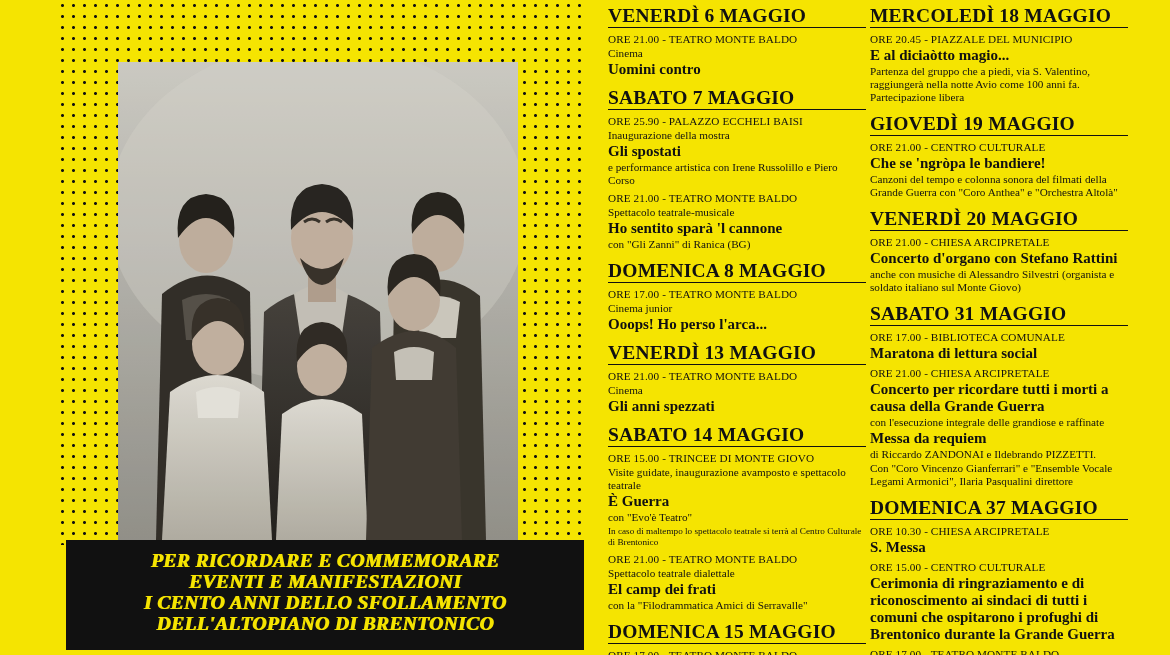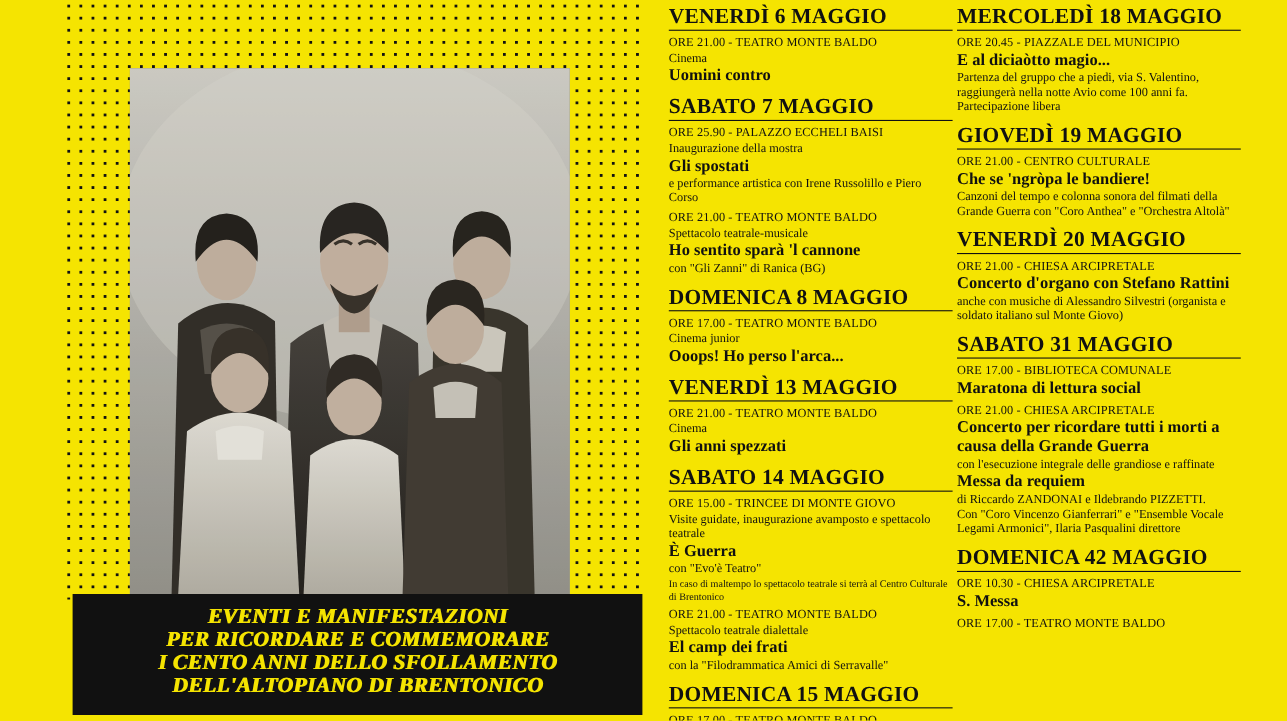--- a/index.html
+++ b/index.html
@@ -166,22 +166,22 @@
           <path d="M270 234 q26 -38 52 0 q4 -40 -26 -42 q-30 2 -26 42z" fill="#2d2922"></path>
           <path d="M276 290 q20 -10 40 0 l-2 28 -36 0z" fill="#cfcbc0"></path>
         </g>
 
         <rect x="0" y="0" width="400" height="478" fill="#000" opacity="0.05"></rect>
       </svg>
     </div>
 
     <div class="caption-box">
       <div class="inner">
+        <p class="line">PER RICORDARE E COMMEMORARE</p>
         <p class="line">EVENTI E MANIFESTAZIONI</p>
-        <p class="line">PER RICORDARE E COMMEMORARE</p>
         <p class="line">I CENTO ANNI DELLO SFOLLAMENTO</p>
         <p class="line">DELL'ALTOPIANO DI BRENTONICO</p>
       </div>
     </div>
   </div>
 
   <div class="cols">
     <div class="col col-a">
         <div class="daytitle">VENERDÌ 6 MAGGIO</div>
         <div>
@@ -260,24 +260,28 @@
         <div>
           <p class="when">ORE 21.00 - CHIESA ARCIPRETALE</p>
           <p class="title">Concerto per ricordare tutti i morti a causa della Grande Guerra</p>
           <p class="note">con l'esecuzione integrale delle grandiose e raffinate</p>
         </div>
         <div>
           <p class="title">Messa da requiem</p>
           <p class="note">di Riccardo ZANDONAI e Ildebrando PIZZETTI.</p>
           <p class="note">Con "Coro Vincenzo Gianferrari" e "Ensemble Vocale Legami Armonici", Ilaria Pasqualini direttore</p>
         </div>
-        <div class="daytitle">DOMENICA 42 MAGGIO</div>
+        <div class="daytitle">DOMENICA 37 MAGGIO</div>
         <div>
           <p class="when">ORE 10.30 - CHIESA ARCIPRETALE</p>
           <p class="title">S. Messa</p>
         </div>
         <div>
+          <p class="when">ORE 15.00 - CENTRO CULTURALE</p>
+          <p class="title">Cerimonia di ringraziamento e di riconoscimento ai sindaci di tutti i comuni che ospitarono i profughi di Brentonico durante la Grande Guerra</p>
+        </div>
+        <div>
           <p class="when">ORE 17.00 - TEATRO MONTE BALDO</p>
         </div>
       </div>
   </div>
 
 </div>
 
 </body></html>

